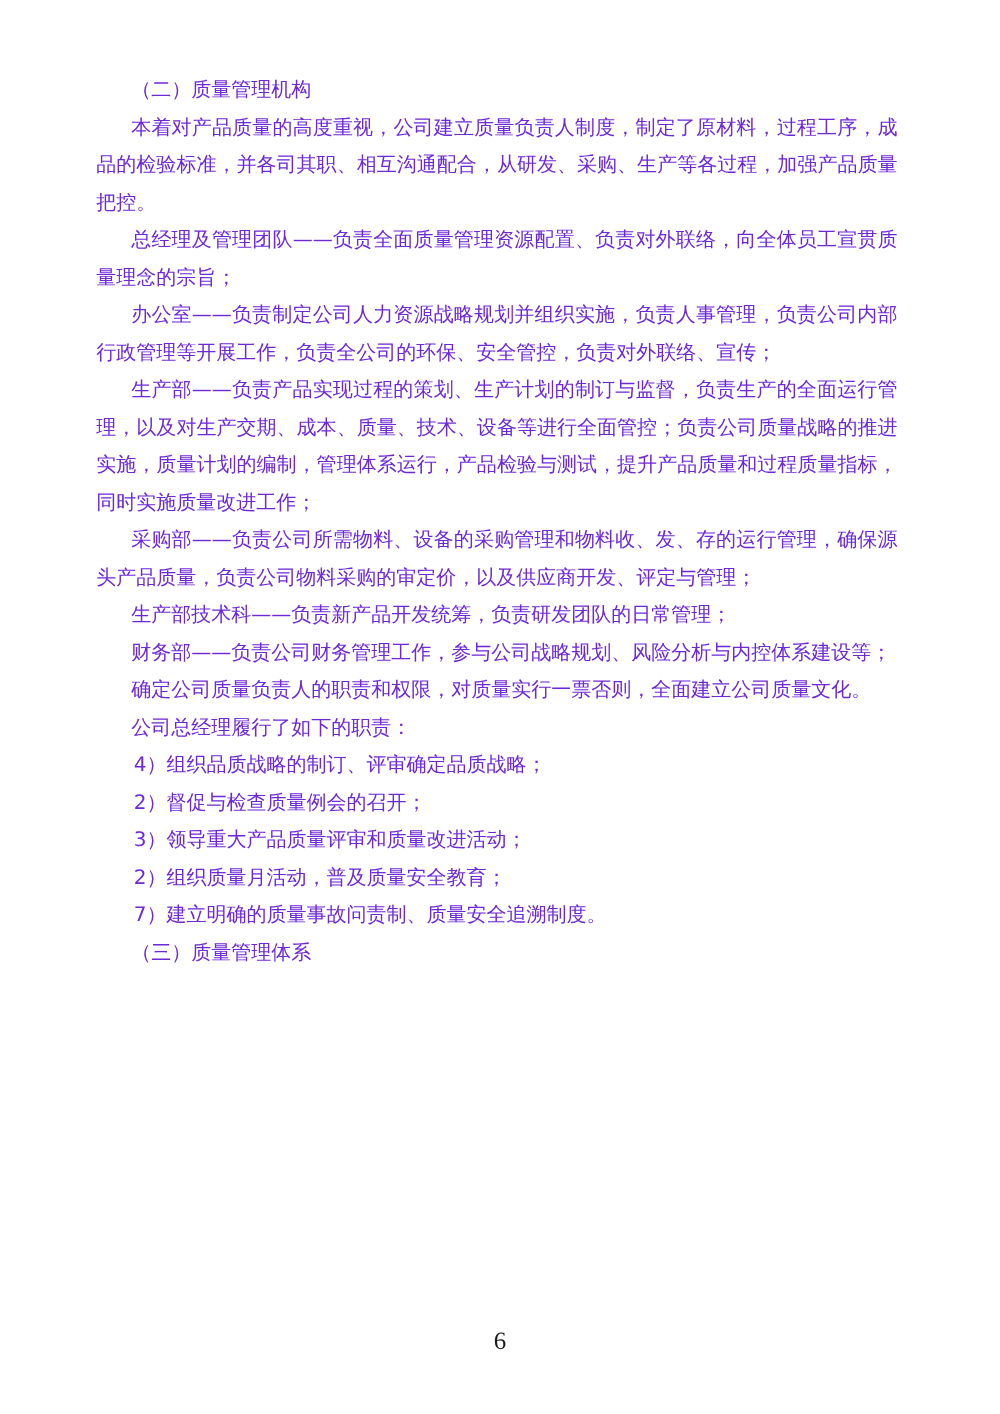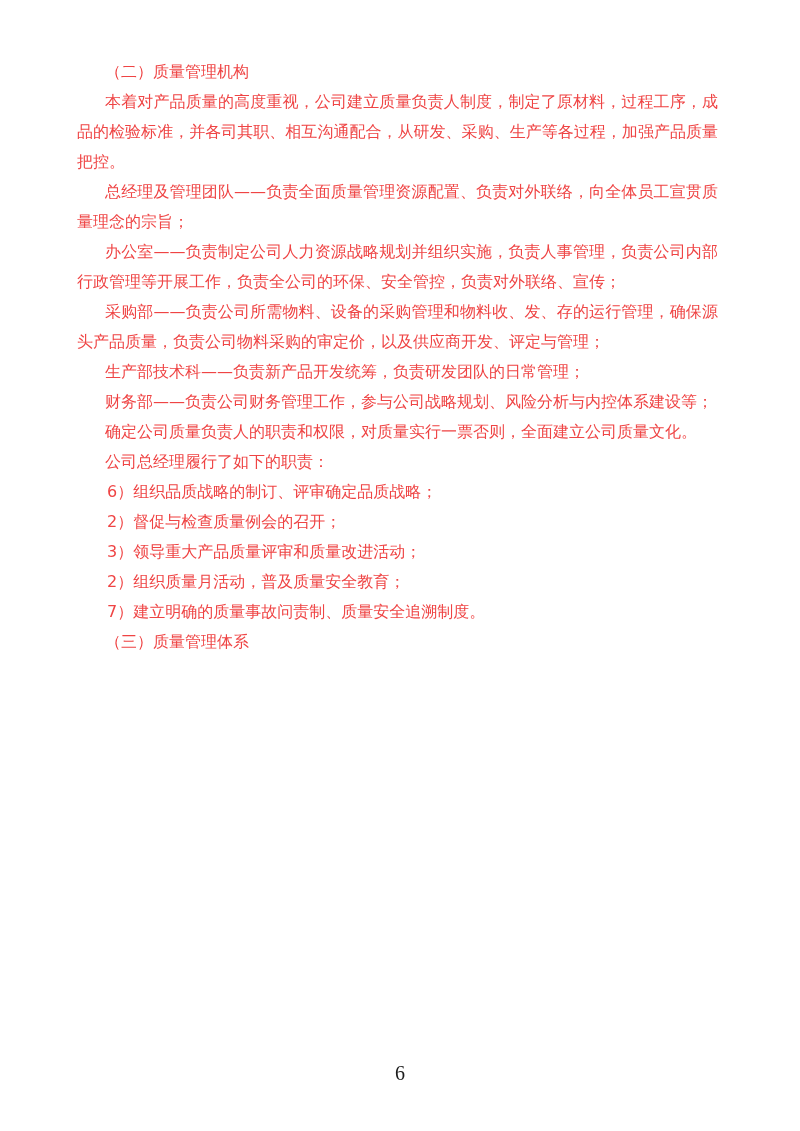--- a/index.html
+++ b/index.html
@@ -15,21 +15,21 @@
     position: absolute;
     left: 0; top: 0;
     width: 800px; height: 1131px;
     background: #ffffff;
   }
   .doc-body {
     position: absolute;
     left: 77px;
     top: 57px;
     width: 641px;
-    color: #ef4444;
+    color: #6d28d9;
     font-size: 16px;
     line-height: 30px;
   }
   .doc-body p {
     margin: 0;
     text-align: justify;
     text-justify: inter-ideograph;
     word-break: break-all;
   }
   .doc-body p.kind-heading {
@@ -57,26 +57,27 @@
 </style>
 </head>
 <body>
 
 <div class="page">
   <div class="doc-body" id="doc-body">
       <p class="block kind-heading">（二）质量管理机构</p>
       <p class="block kind-para">本着对产品质量的高度重视，公司建立质量负责人制度，制定了原材料，过程工序，成品的检验标准，并各司其职、相互沟通配合，从研发、采购、生产等各过程，加强产品质量把控。</p>
       <p class="block kind-para">总经理及管理团队——负责全面质量管理资源配置、负责对外联络，向全体员工宣贯质量理念的宗旨；</p>
       <p class="block kind-para">办公室——负责制定公司人力资源战略规划并组织实施，负责人事管理，负责公司内部行政管理等开展工作，负责全公司的环保、安全管控，负责对外联络、宣传；</p>
+      <p class="block kind-para">生产部——负责产品实现过程的策划、生产计划的制订与监督，负责生产的全面运行管理，以及对生产交期、成本、质量、技术、设备等进行全面管控；负责公司质量战略的推进实施，质量计划的编制，管理体系运行，产品检验与测试，提升产品质量和过程质量指标，同时实施质量改进工作；</p>
       <p class="block kind-para">采购部——负责公司所需物料、设备的采购管理和物料收、发、存的运行管理，确保源头产品质量，负责公司物料采购的审定价，以及供应商开发、评定与管理；</p>
       <p class="block kind-para">生产部技术科——负责新产品开发统筹，负责研发团队的日常管理；</p>
       <p class="block kind-para">财务部——负责公司财务管理工作，参与公司战略规划、风险分析与内控体系建设等；</p>
       <p class="block kind-para">确定公司质量负责人的职责和权限，对质量实行一票否则，全面建立公司质量文化。</p>
       <p class="block kind-para">公司总经理履行了如下的职责：</p>
-      <p class="block kind-list">6）组织品质战略的制订、评审确定品质战略；</p>
+      <p class="block kind-list">4）组织品质战略的制订、评审确定品质战略；</p>
       <p class="block kind-list">2）督促与检查质量例会的召开；</p>
       <p class="block kind-list">3）领导重大产品质量评审和质量改进活动；</p>
       <p class="block kind-list">2）组织质量月活动，普及质量安全教育；</p>
       <p class="block kind-list">7）建立明确的质量事故问责制、质量安全追溯制度。</p>
       <p class="block kind-heading">（三）质量管理体系</p>
     </div>
   <div class="page-number">6</div>
 </div>
 
 </body></html>

